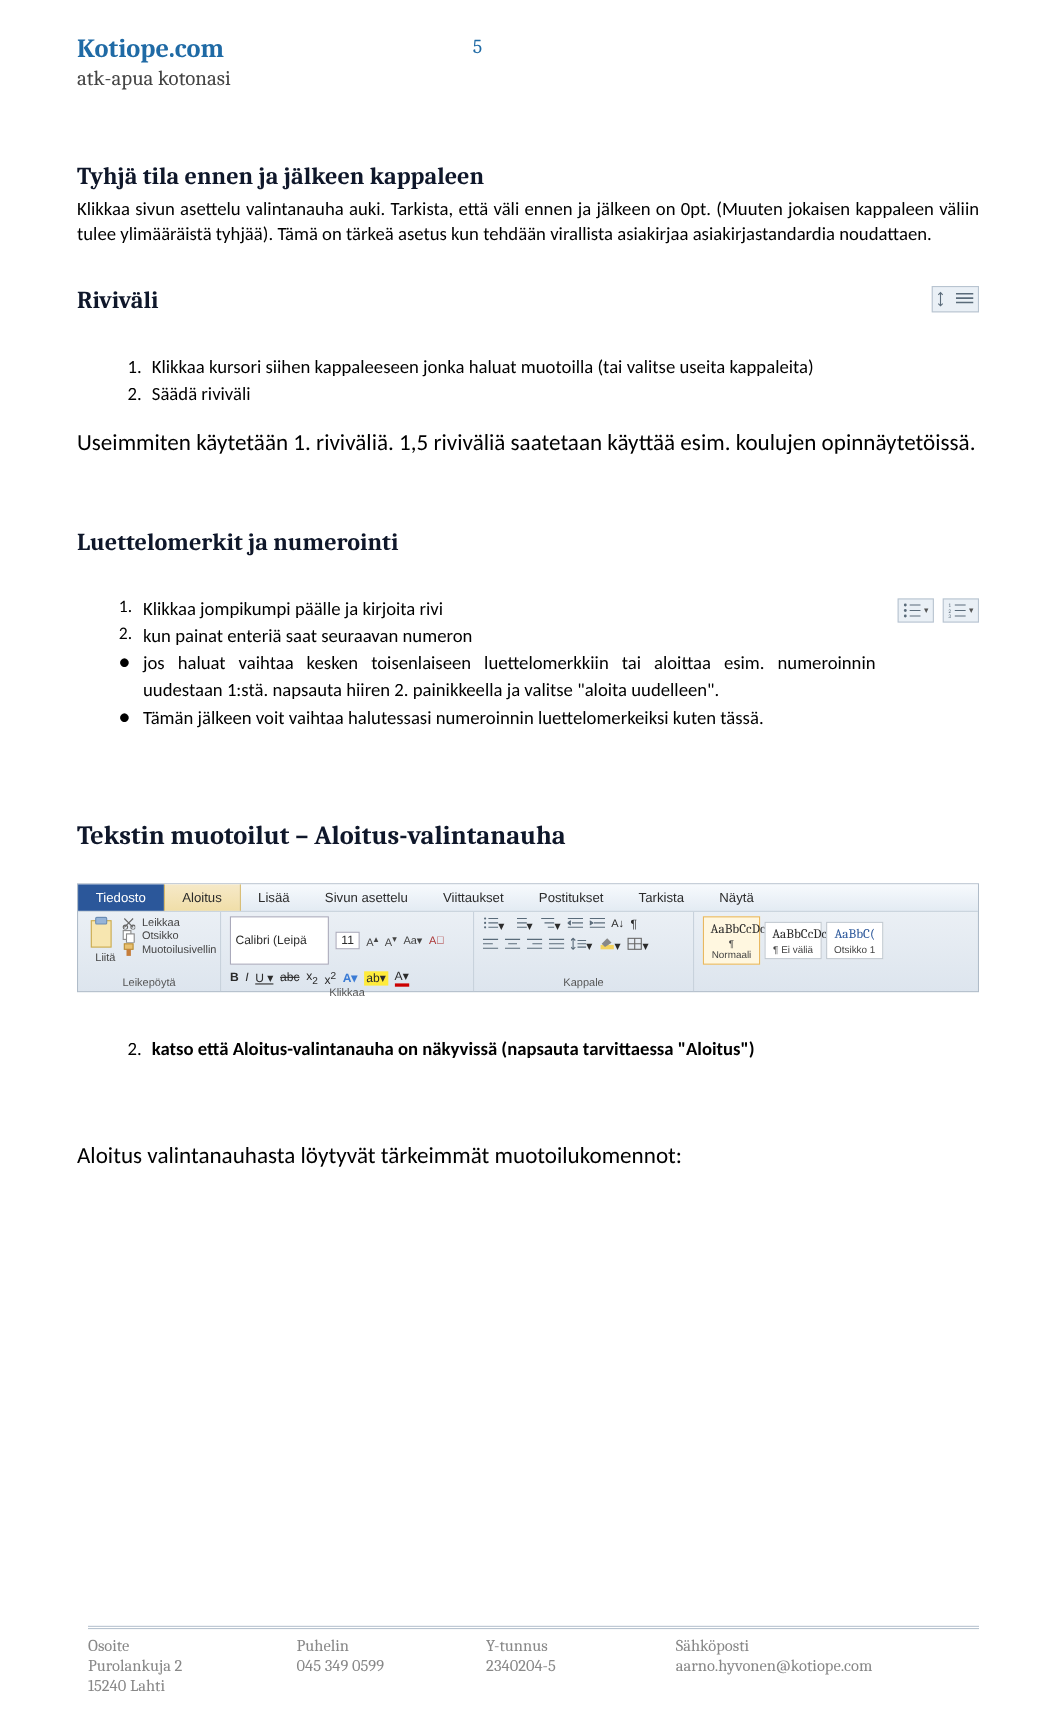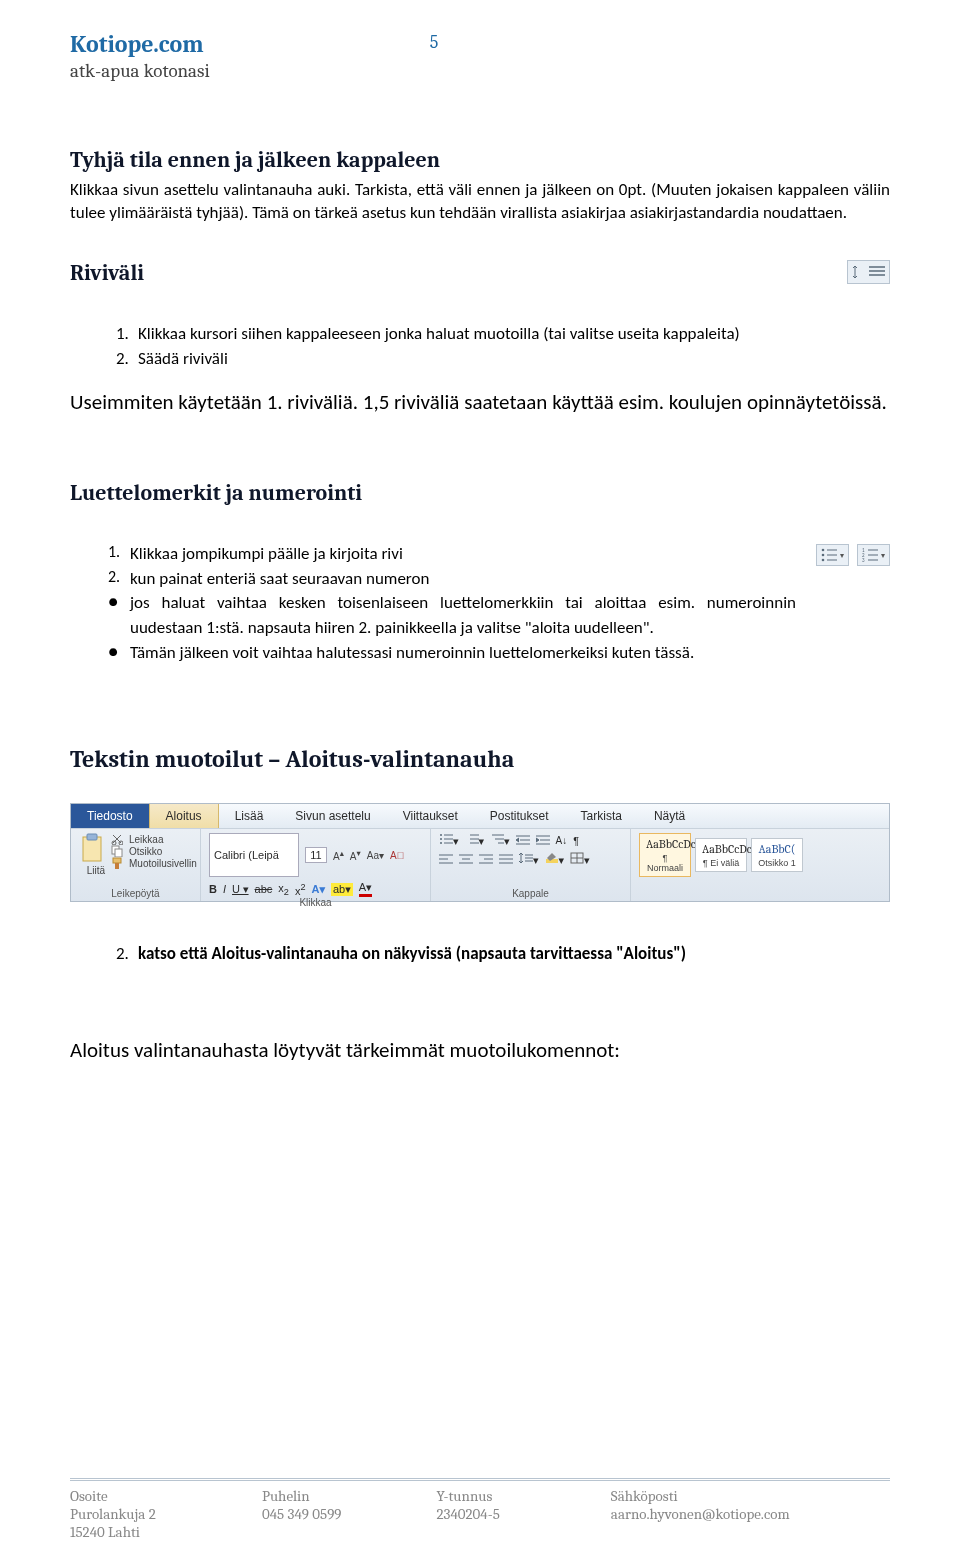--- a/index.html
+++ b/index.html
@@ -122,21 +122,21 @@
     text-align: center;
     width: 52px;
   }
   .style-box .aa { font-size: 12px; font-family: Cambria, serif; }
   .style-box .nm { font-size: 9px; color: #444; margin-top: 2px; }
   .style-box.sel { border: 1px solid #e9b860; background: #fff7e0; }
   .style-box.blue .aa { color: #2b579a; }
   .footer {
     position: absolute;
     bottom: 24px;
-    left: 70px;
+    left: 80px;
     right: 70px;
   }
   .footer-rule {
     border-top: 1px solid #b8c4d0;
     border-bottom: 1px solid #b8c4d0;
     height: 3px;
     margin-bottom: 6px;
   }
   .footer-cols {
     display: flex;

